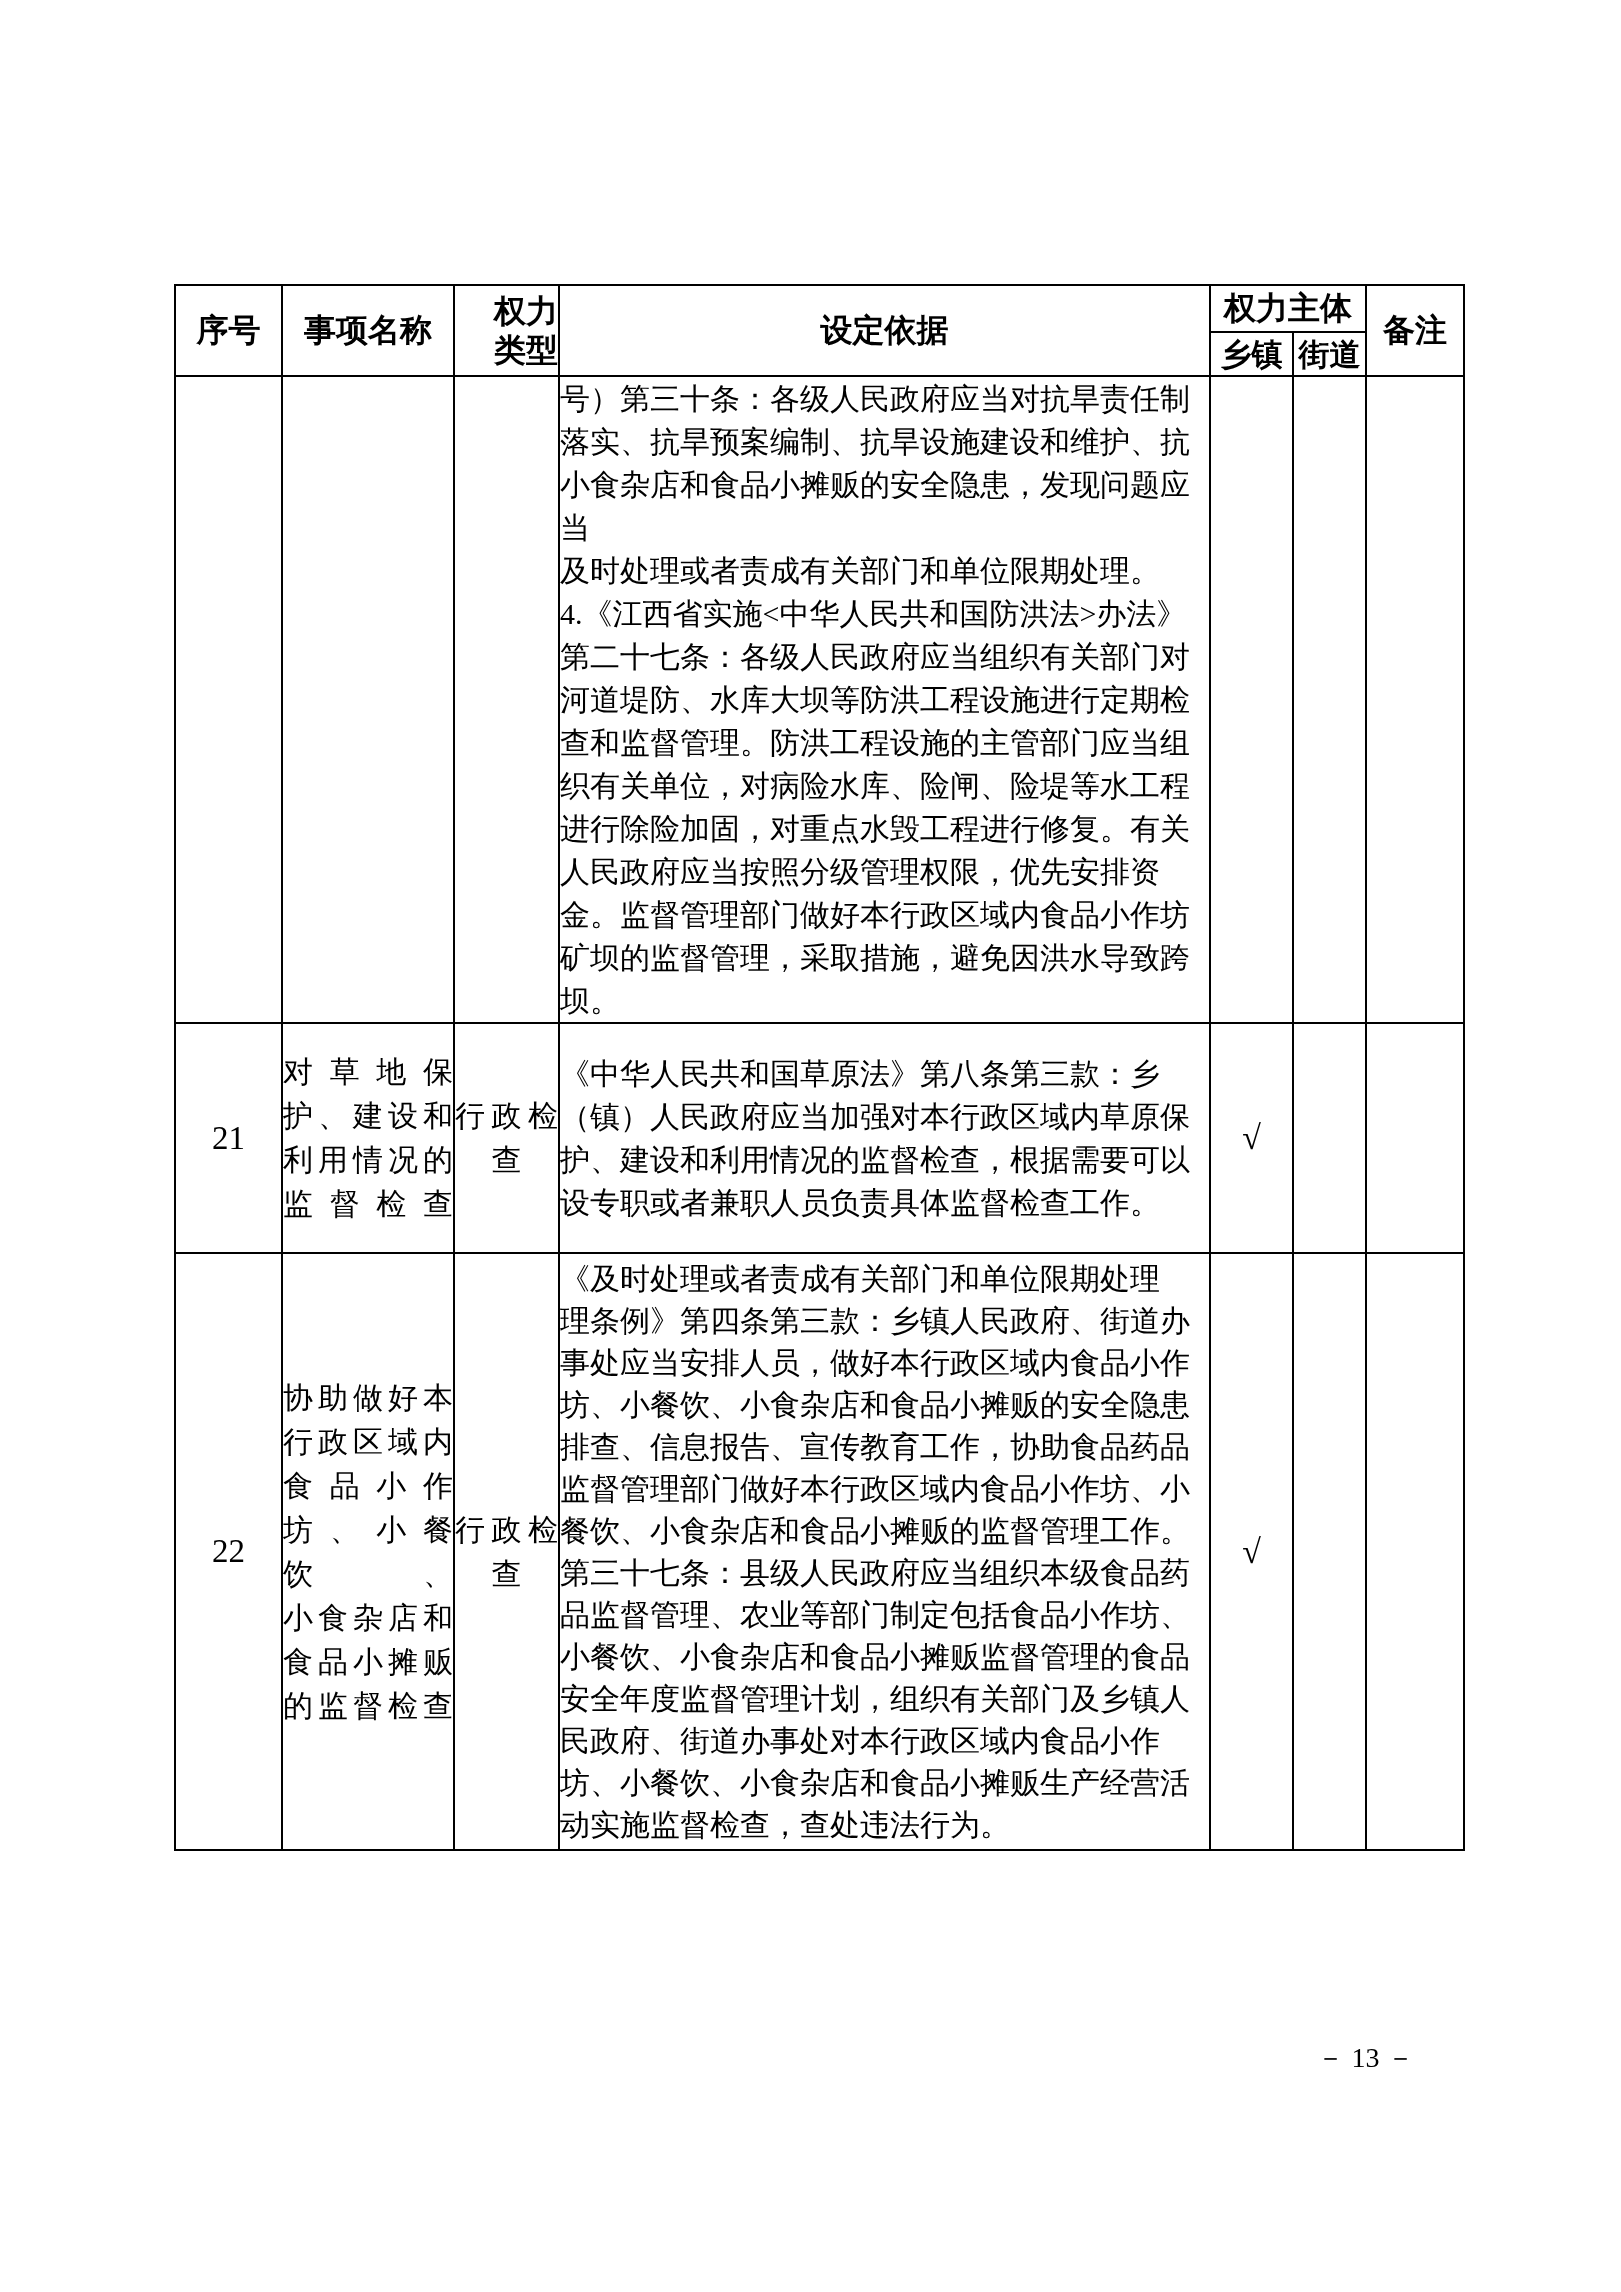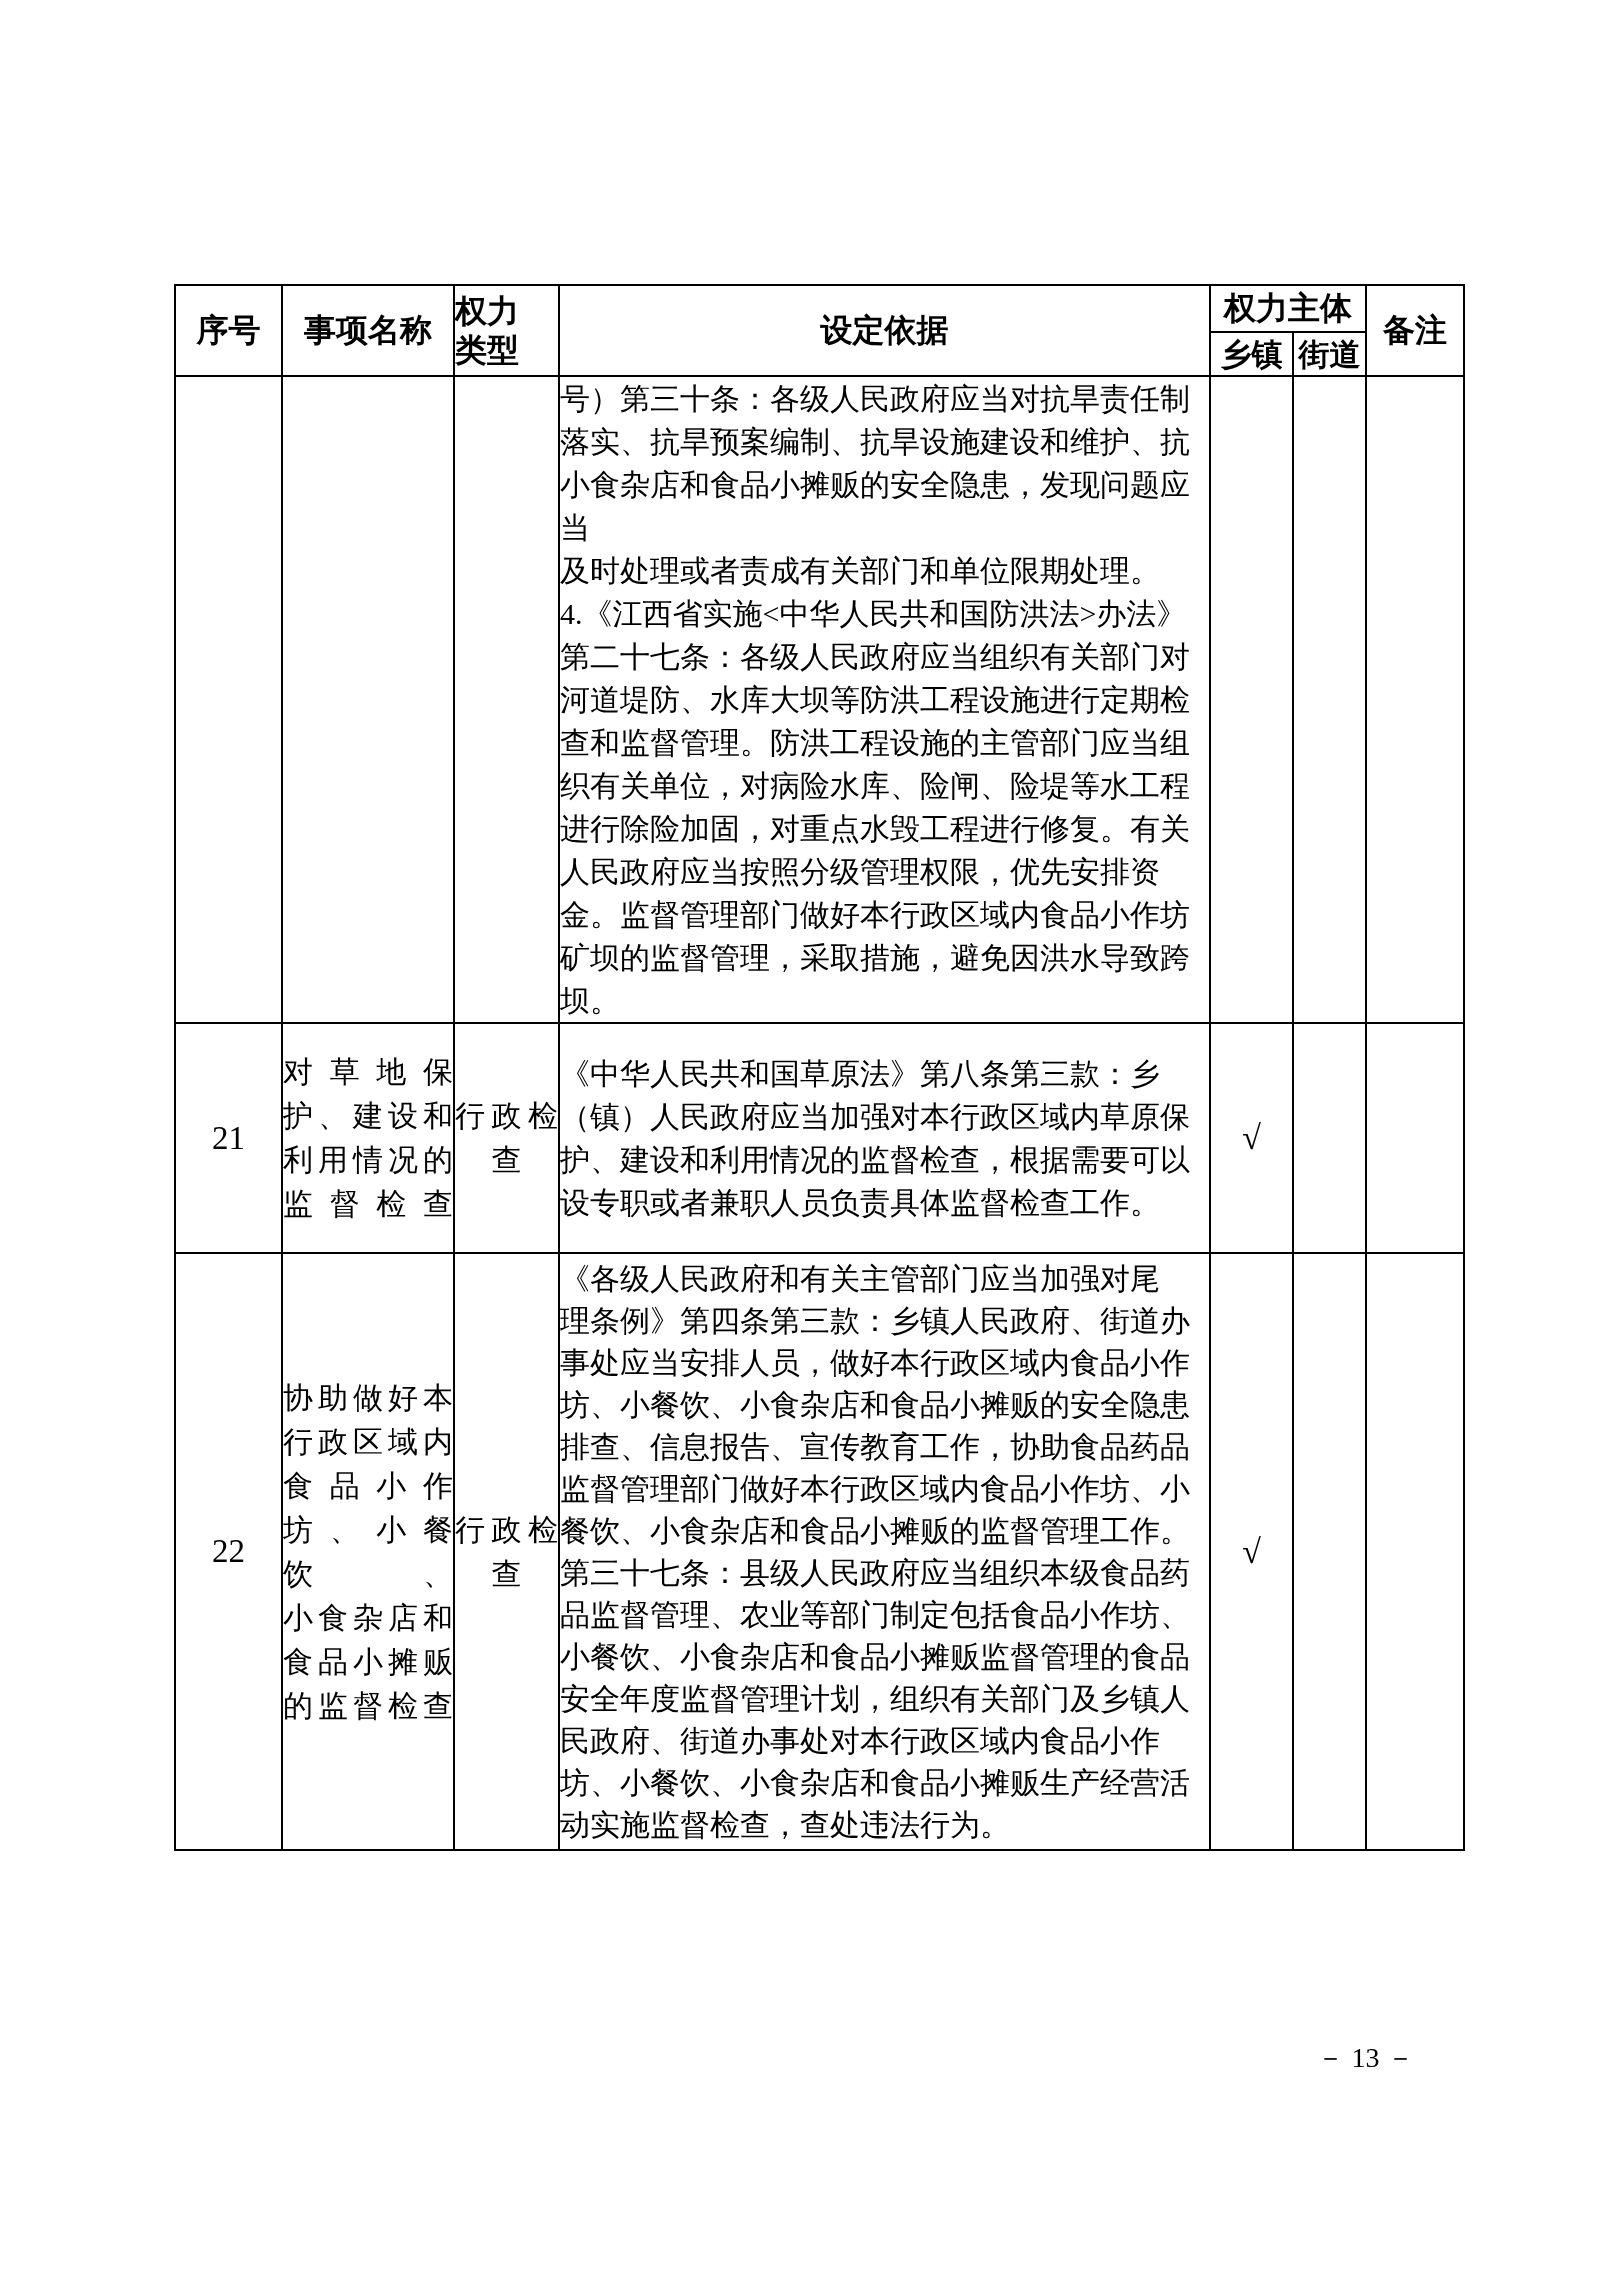--- a/index.html
+++ b/index.html
@@ -17,21 +17,21 @@
   }
   .doc-table th{
     font-family:"Liberation Sans", sans-serif;
     font-weight:bold;font-size:32px;line-height:39px;
     text-align:center;vertical-align:middle;
     background:#fff;
   }
   tr.h-row1{height:47px;}
   tr.h-row2{height:44px;}
   th.h-sub{font-size:31px;}
-  th .line{text-align:left;}
+  th .line{text-align:right;}
 
   tr.r-cont{height:564px;}
   tr.r-21{height:230px;}
   tr.r-22{height:597px;}
 
   .c-no{
     text-align:center;vertical-align:middle;
     font-size:33px;
   }
   .c-name,.c-type{
@@ -147,21 +147,21 @@
           <div class="line">坊、小餐饮、</div>
           <div class="line">小食杂店和</div>
           <div class="line">食品小摊贩</div>
           <div class="line">的监督检查</div>
         </td>
       <td class="c-type justify-lines">
           <div class="line">行政检</div>
           <div class="line single">查</div>
         </td>
       <td class="c-basis">
-          <div class="line">《各级人民政府和有关主管部门应当加强对尾</div>
+          <div class="line">《及时处理或者责成有关部门和单位限期处理</div>
           <div class="line">理条例》第四条第三款：乡镇人民政府、街道办</div>
           <div class="line">事处应当安排人员，做好本行政区域内食品小作</div>
           <div class="line">坊、小餐饮、小食杂店和食品小摊贩的安全隐患</div>
           <div class="line">排查、信息报告、宣传教育工作，协助食品药品</div>
           <div class="line">监督管理部门做好本行政区域内食品小作坊、小</div>
           <div class="line">餐饮、小食杂店和食品小摊贩的监督管理工作。</div>
           <div class="line">第三十七条：县级人民政府应当组织本级食品药</div>
           <div class="line">品监督管理、农业等部门制定包括食品小作坊、</div>
           <div class="line">小餐饮、小食杂店和食品小摊贩监督管理的食品</div>
           <div class="line">安全年度监督管理计划，组织有关部门及乡镇人</div>

